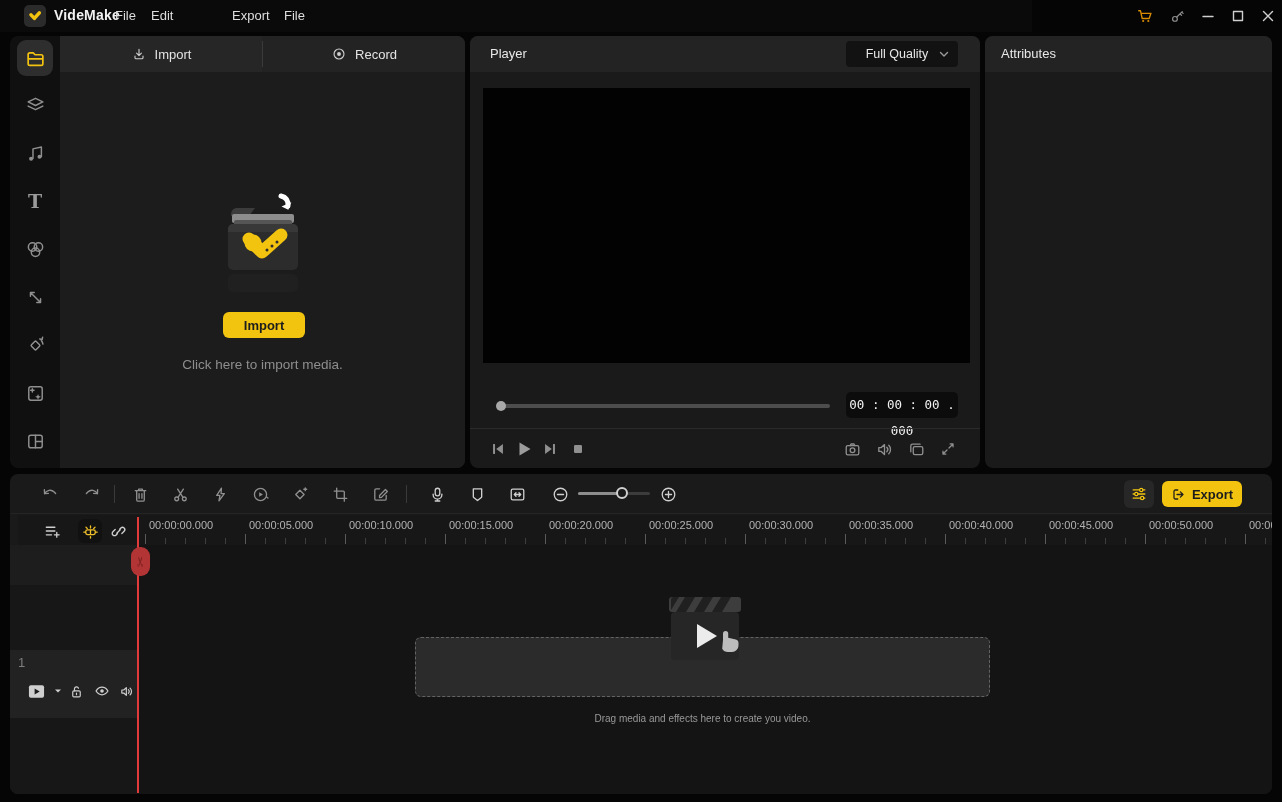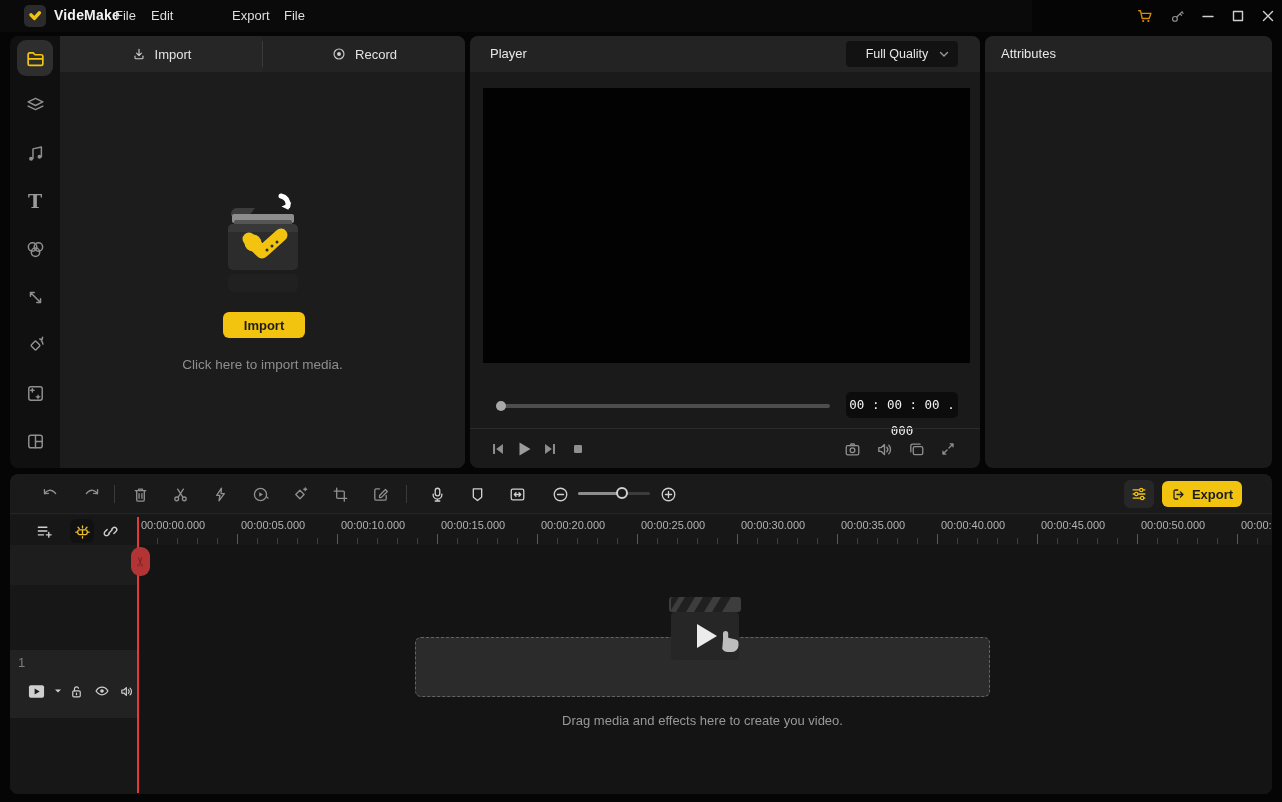--- a/index.html
+++ b/index.html
@@ -68,21 +68,21 @@
   .t-undo{left:30px;} .t-redo{left:72px;} .sep1{left:104px;}
   .t-trash{left:120px;} .t-cut{left:160px;} .t-speed{left:200px;} .t-replay{left:240px;} .t-key{left:280px;} .t-crop{left:320px;} .t-edit{left:360px;} .sep2{left:396px;}
   .t-mic{left:417px;} .t-mark{left:457px;} .t-fit{left:497px;}
   .t-zo{left:540px;} .t-zi{left:648px;}
   .zoom-slider { position:absolute; left:568px; top:18px; width:72px; height:3px; border-radius:2px; background:#3c3c3c; }
   .zoom-fill { position:absolute; left:0; top:0; width:42px; height:3px; border-radius:2px; background:#8d8d8d; }
   .zoom-knob { position:absolute; left:38px; top:-5px; width:12px; height:12px; border-radius:50%; background:#1a1a1a; border:2px solid #d0d0d0; }
   .adjust-btn { position:absolute; right:118px; top:6px; width:30px; height:28px; background:#272727; border-radius:6px; display:flex; align-items:center; justify-content:center; }
   .export-btn { position:absolute; right:30px; top:7px; width:80px; height:26px; background:#f3c40f; border:none; border-radius:6px; display:flex; align-items:center; justify-content:center; gap:6px; font-size:13px; font-weight:bold; color:#1d1d1d; font-family:inherit; }
 
-  .ruler-row { position:absolute; left:0; top:41px; width:100%; height:30px; background:#171717; }
+  .ruler-row { position:absolute; left:8px; top:41px; width:100%; height:30px; background:#171717; }
   .track-tool { position:absolute; top:4px; width:24px; height:24px; display:flex; align-items:center; justify-content:center; border-radius:6px; }
   .tt-add{left:22px;} .tt-snap{left:60px; background:#111; } .tt-link{left:88px;}
   .ruler { position:absolute; left:127px; top:0; right:0; height:30px; overflow:hidden; }
   .ruler-label { position:absolute; top:4px; font-size:11px; color:#b3b3b3; white-space:nowrap; }
   .ticks-small { position:absolute; left:0; bottom:1px; right:0; height:6px;
       background:repeating-linear-gradient(to right,#3e3e3e 0 1px,transparent 1px 20px); }
   .ticks-big { position:absolute; left:0; bottom:1px; right:0; height:10px;
       background:repeating-linear-gradient(to right,#5a5a5a 0 1px,transparent 1px 100px); }
 
   .tracks { position:absolute; left:0; top:71px; width:100%; height:249px; background:#141414; }
@@ -92,21 +92,21 @@
   .b2 { top:40px; height:65px; background:#171717; }
   .b3 { top:105px; height:68px; background:#222222; }
   .b4 { top:173px; height:76px; background:#171717; }
   .track-num { position:absolute; left:8px; top:110px; font-size:13px; color:#7d7d7d; }
   .th-ic { position:absolute; top:136px; width:20px; height:20px; display:flex; align-items:center; justify-content:center; }
   .th-type{left:16px;} .th-caret{left:38px;} .th-lock{left:56px;} .th-eye{left:82px;} .th-vol{left:106px;}
 
   .lane { position:absolute; left:127px; top:0; right:0; height:100%; }
   .drop-zone { position:absolute; left:278px; top:92px; width:575px; height:60px; background:#2b2b2b; border:1.5px dashed #636363; border-radius:6px; }
   .clapper { position:absolute; left:524px; top:48px; }
-  .drop-hint { position:absolute; left:278px; top:168px; width:575px; text-align:center; font-size:13px; color:#989898; }
+  .drop-hint { position:absolute; left:278px; top:168px; width:575px; text-align:center; font-size:10px; color:#989898; }
 
   .playhead { position:absolute; left:127px; top:43px; width:2px; height:276px; background:#e03a3a; z-index:5; }
   .ph-badge { position:absolute; left:121px; top:73px; width:19px; height:29px; background:#b23434; border-radius:9px; z-index:6; display:flex; align-items:center; justify-content:center; }
   .ph-badge span { color:#7a1f1f; font-size:13px; transform:rotate(-90deg); }
 
   svg { display:block; }
   .st { fill:none; stroke:#8f8f8f; stroke-width:1.4; stroke-linecap:round; stroke-linejoin:round; }
   .stw { fill:none; stroke:#cfcfcf; stroke-width:1.4; stroke-linecap:round; stroke-linejoin:round; }
 </style>
 </head>

